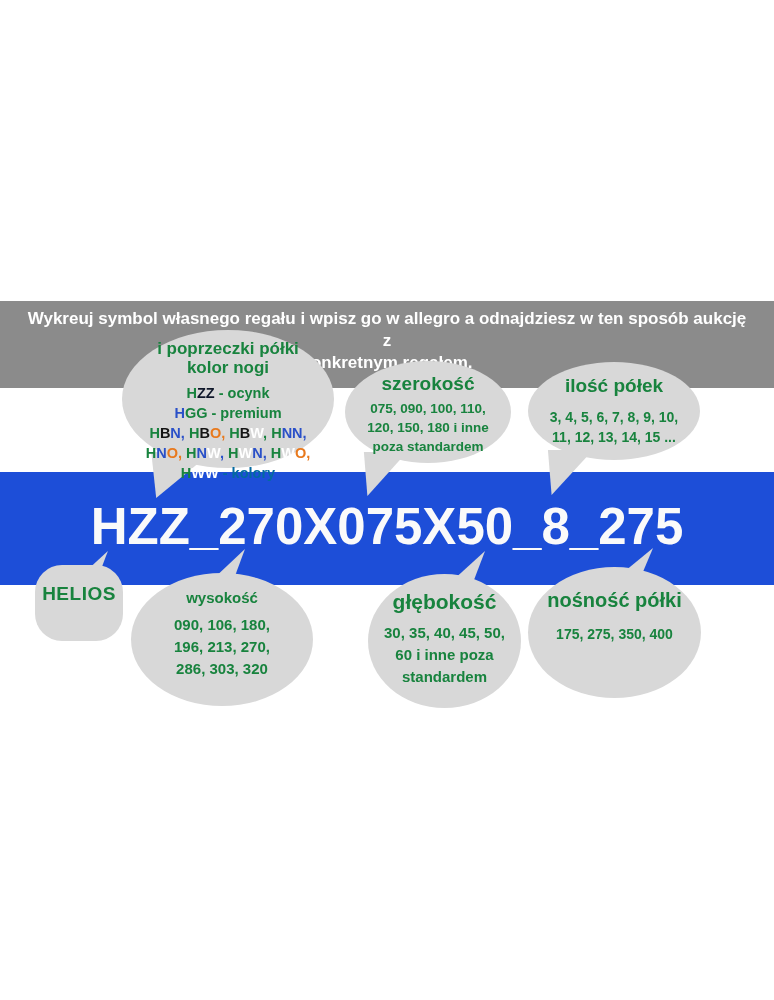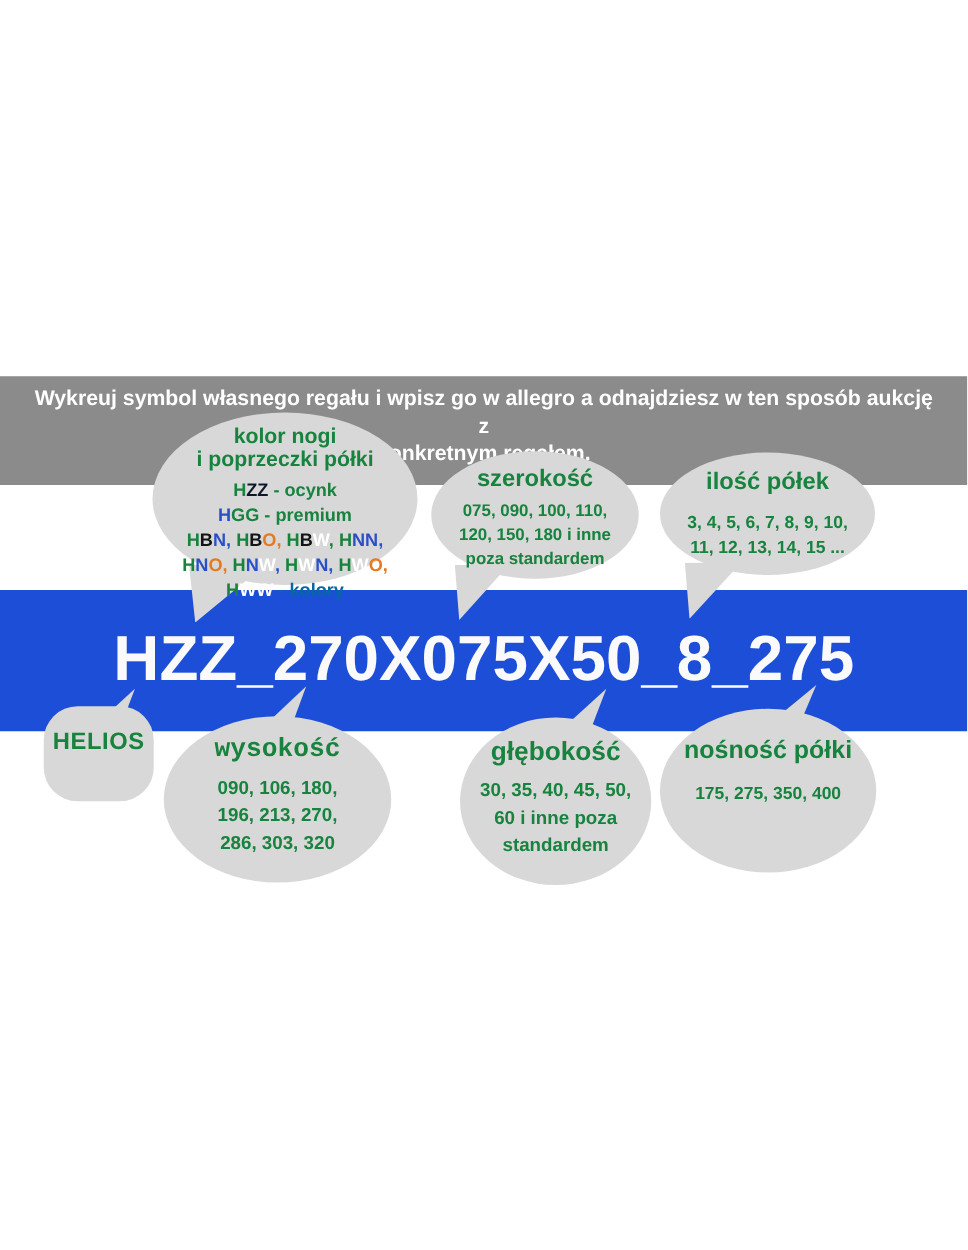--- a/index.html
+++ b/index.html
@@ -66,21 +66,21 @@
 
   
   #bubble-helios {
     left: 35px; top: 565px; width: 88px; height: 76px;
     border-radius: 27px; line-height: 58px;
     font-weight: bold; font-size: 19px; letter-spacing: 0.5px;
   }
 
   
   #bubble-wysokosc { left: 131px; top: 573px; width: 182px; height: 133px; }
-  #bubble-wysokosc .b-title { padding-top: 16px; font-size: 21px; font-family: Liberation Mono, monospace; }
+  #bubble-wysokosc .b-title { padding-top: 16px; font-size: 15px; }
   #bubble-wysokosc .b-lines { margin-top: 8px; font-size: 15px; line-height: 22px; }
 
   
   #bubble-glebokosc { left: 368px; top: 574px; width: 153px; height: 134px; }
   #bubble-glebokosc .b-title { padding-top: 16px; font-size: 21px; }
   #bubble-glebokosc .b-lines { margin-top: 8px; font-size: 15px; line-height: 22px; }
 
   
   #bubble-nosnosc { left: 528px; top: 567px; width: 173px; height: 131px; }
   #bubble-nosnosc .b-title { padding-top: 22px; font-size: 20px; }
@@ -114,22 +114,22 @@
   <div class="tail tail-down" id="tail-kolor"></div>
   <div class="tail tail-down" id="tail-szerokosc"></div>
   <div class="tail tail-down" id="tail-ilosc"></div>
   <div class="tail tail-up" id="tail-helios"></div>
   <div class="tail tail-up" id="tail-wysokosc"></div>
   <div class="tail tail-up" id="tail-glebokosc"></div>
   <div class="tail tail-up" id="tail-nosnosc"></div>
 
   <div class="bubble" id="bubble-kolor">
     <div class="b-title">
+      <div>i poprzeczki półki</div>
       <div>kolor nogi</div>
-      <div>i poprzeczki półki</div>
     </div>
     <div class="code-lines">
         <div><span style="color: rgb(24, 131, 62);">H</span><span style="color: #0f172a;">ZZ</span><span style="color: rgb(24, 131, 62);"> - ocynk</span></div>
         <div><span style="color: rgb(42, 80, 200);">H</span><span style="color: rgb(24, 131, 62);">GG</span><span style="color: rgb(24, 131, 62);"> - premium</span></div>
         <div><span style="color: rgb(24, 131, 62);">H</span><span style="color: rgb(20, 20, 20);">B</span><span style="color: rgb(42, 80, 200);">N</span><span style="color: rgb(42, 80, 200);">, </span><span style="color: rgb(24, 131, 62);">H</span><span style="color: rgb(20, 20, 20);">B</span><span style="color: rgb(232, 121, 29);">O</span><span style="color: rgb(232, 121, 29);">, </span><span style="color: rgb(24, 131, 62);">H</span><span style="color: rgb(20, 20, 20);">B</span><span style="color: rgb(255, 255, 255);">W</span><span style="color: rgb(24, 131, 62);">, </span><span style="color: rgb(24, 131, 62);">H</span><span style="color: rgb(42, 80, 200);">NN</span><span style="color: rgb(42, 80, 200);">,</span></div>
         <div><span style="color: rgb(24, 131, 62);">H</span><span style="color: rgb(42, 80, 200);">N</span><span style="color: rgb(232, 121, 29);">O</span><span style="color: rgb(232, 121, 29);">, </span><span style="color: rgb(24, 131, 62);">H</span><span style="color: rgb(42, 80, 200);">N</span><span style="color: rgb(255, 255, 255);">W</span><span style="color: rgb(42, 80, 200);">, </span><span style="color: rgb(24, 131, 62);">H</span><span style="color: rgb(255, 255, 255);">W</span><span style="color: rgb(42, 80, 200);">N</span><span style="color: rgb(42, 80, 200);">, </span><span style="color: rgb(24, 131, 62);">H</span><span style="color: rgb(255, 255, 255);">W</span><span style="color: rgb(232, 121, 29);">O</span><span style="color: rgb(232, 121, 29);">,</span></div>
         <div><span style="color: rgb(24, 131, 62);">H</span><span style="color: rgb(255, 255, 255);">WW</span><span style="color: #0369a1;"> - kolory</span></div>
       </div>
   </div>
 

